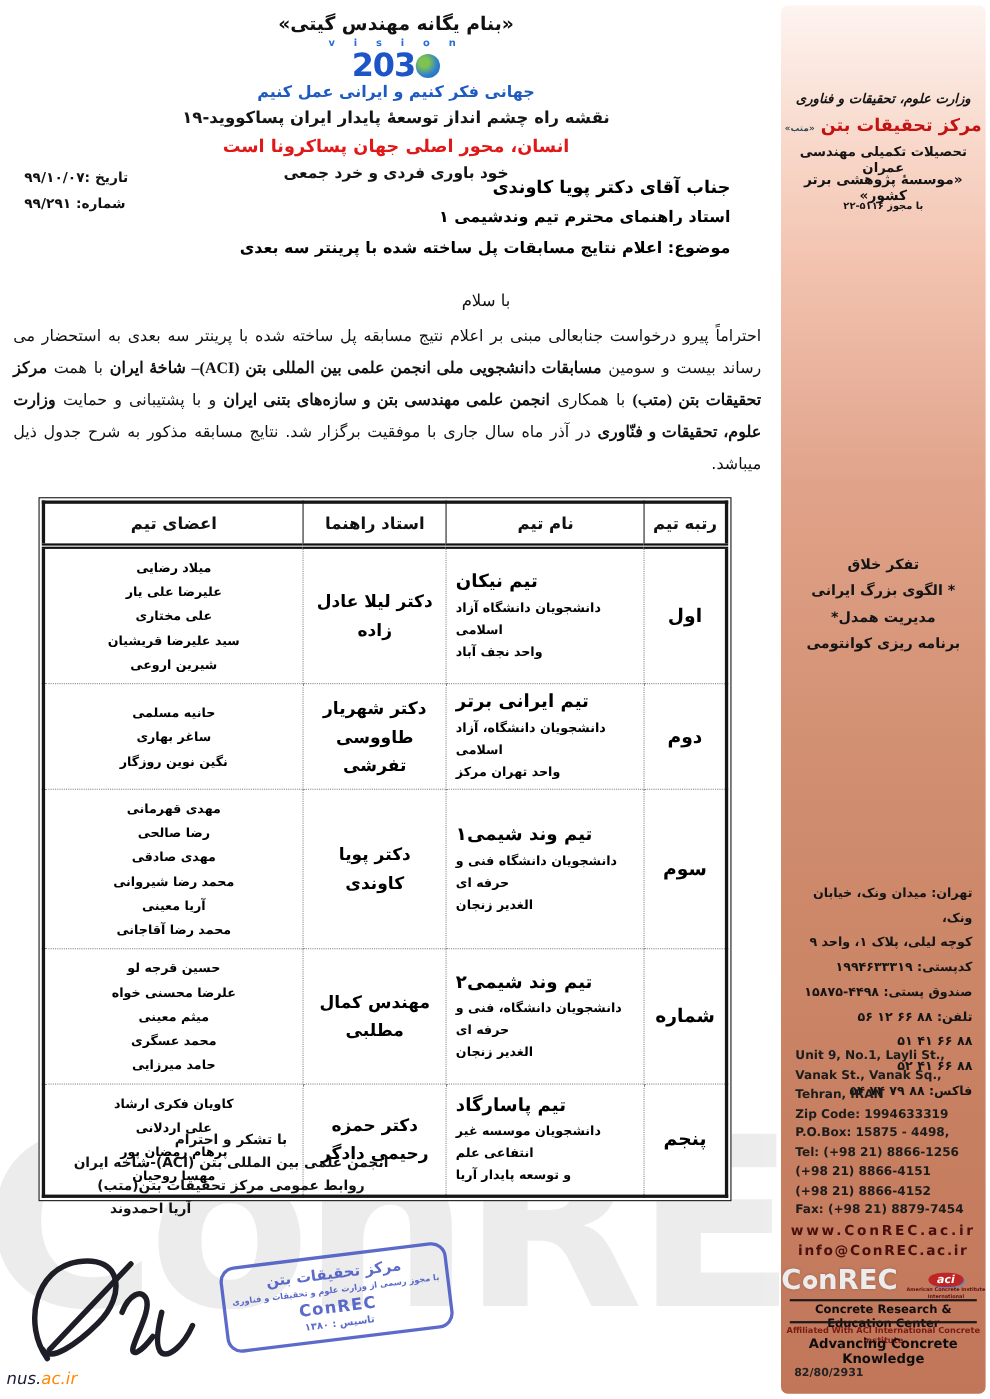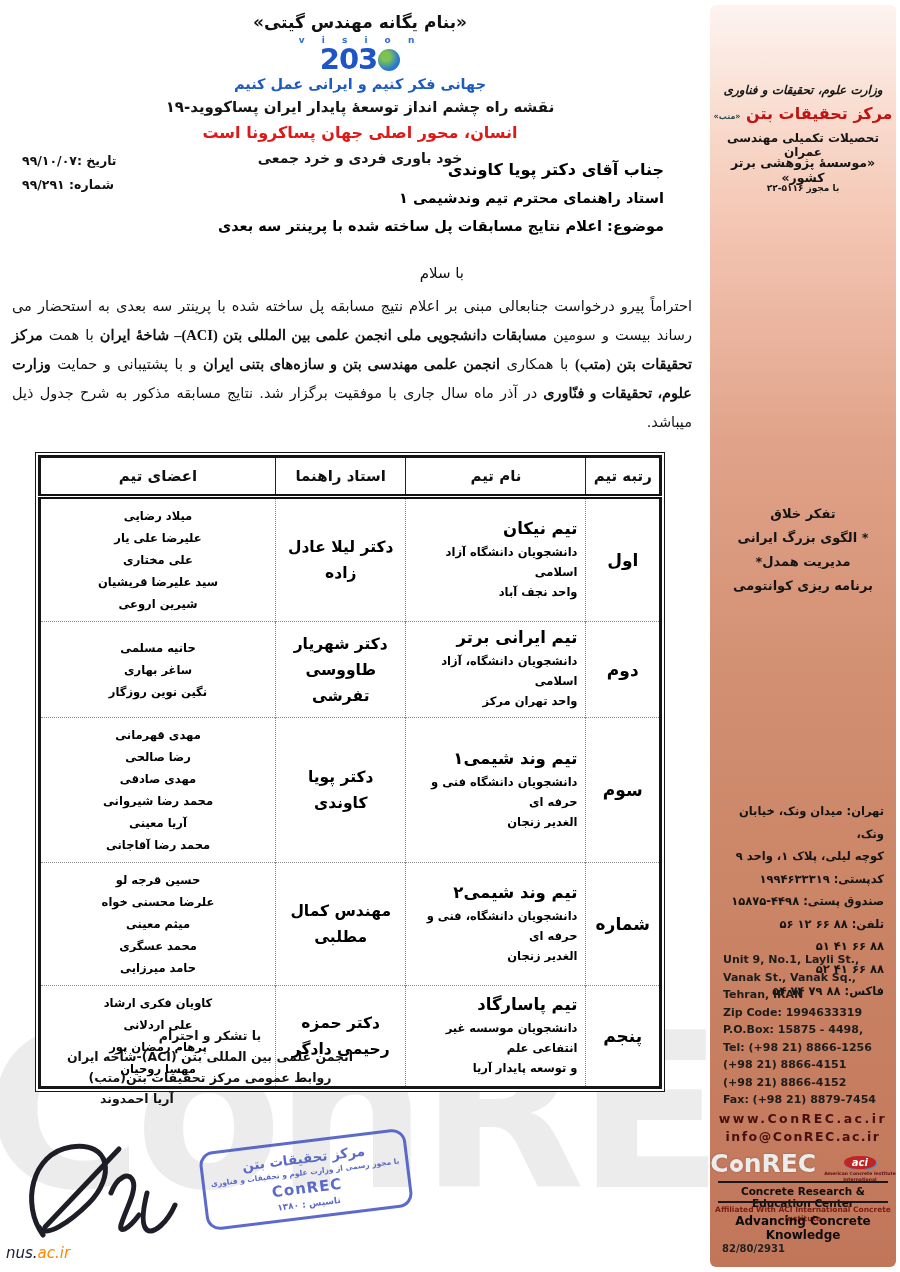--- a/index.html
+++ b/index.html
@@ -45,21 +45,21 @@
 
   
   .table-wrap { position:absolute; left:35px; top:452px; width:630px; border:1.5px solid #161616; padding:2px; background:#fff; }
   table.results { width:100%; border-collapse:collapse; direction:rtl; table-layout:fixed; border:3px solid #161616; }
   table.results col.c-rank { width:12%; } table.results col.c-name { width:29%; }
   table.results col.c-adv { width:21%; } table.results col.c-mem { width:38%; }
   table.results th { border:1px solid #222; border-bottom:5px double #111; font-size:15px; font-weight:bold;
                      padding:9px 4px; color:#111; background:#fff; }
   table.results td { border:1.5px dotted #8a8a8a; vertical-align:middle; padding:6px 8px; background:transparent; }
   td.rank-cell { font-size:17px; font-weight:bold; text-align:center; }
-  td.team-cell { text-align:right; }
+  td.team-cell { text-align:left; }
   td.team-cell .tname { font-size:16.5px; font-weight:bold; margin-bottom:4px; }
   td.team-cell .tdesc { font-size:11.5px; font-weight:bold; line-height:20px; white-space:pre-line; }
   td.advisor-cell { font-size:15.5px; font-weight:bold; text-align:center; line-height:26px; }
   td.members-cell { font-size:11.5px; font-weight:bold; text-align:center; line-height:22px; white-space:pre-line; }
 
   
   .closing { position:absolute; left:40px; top:1028px; width:340px; direction:rtl; text-align:center; }
   .closing div { font-size:12.5px; font-weight:bold; color:#111; margin-bottom:6px; }
   .closing .signer { text-align:left; padding-left:60px; }
   .signature { position:absolute; left:15px; top:1135px; }

